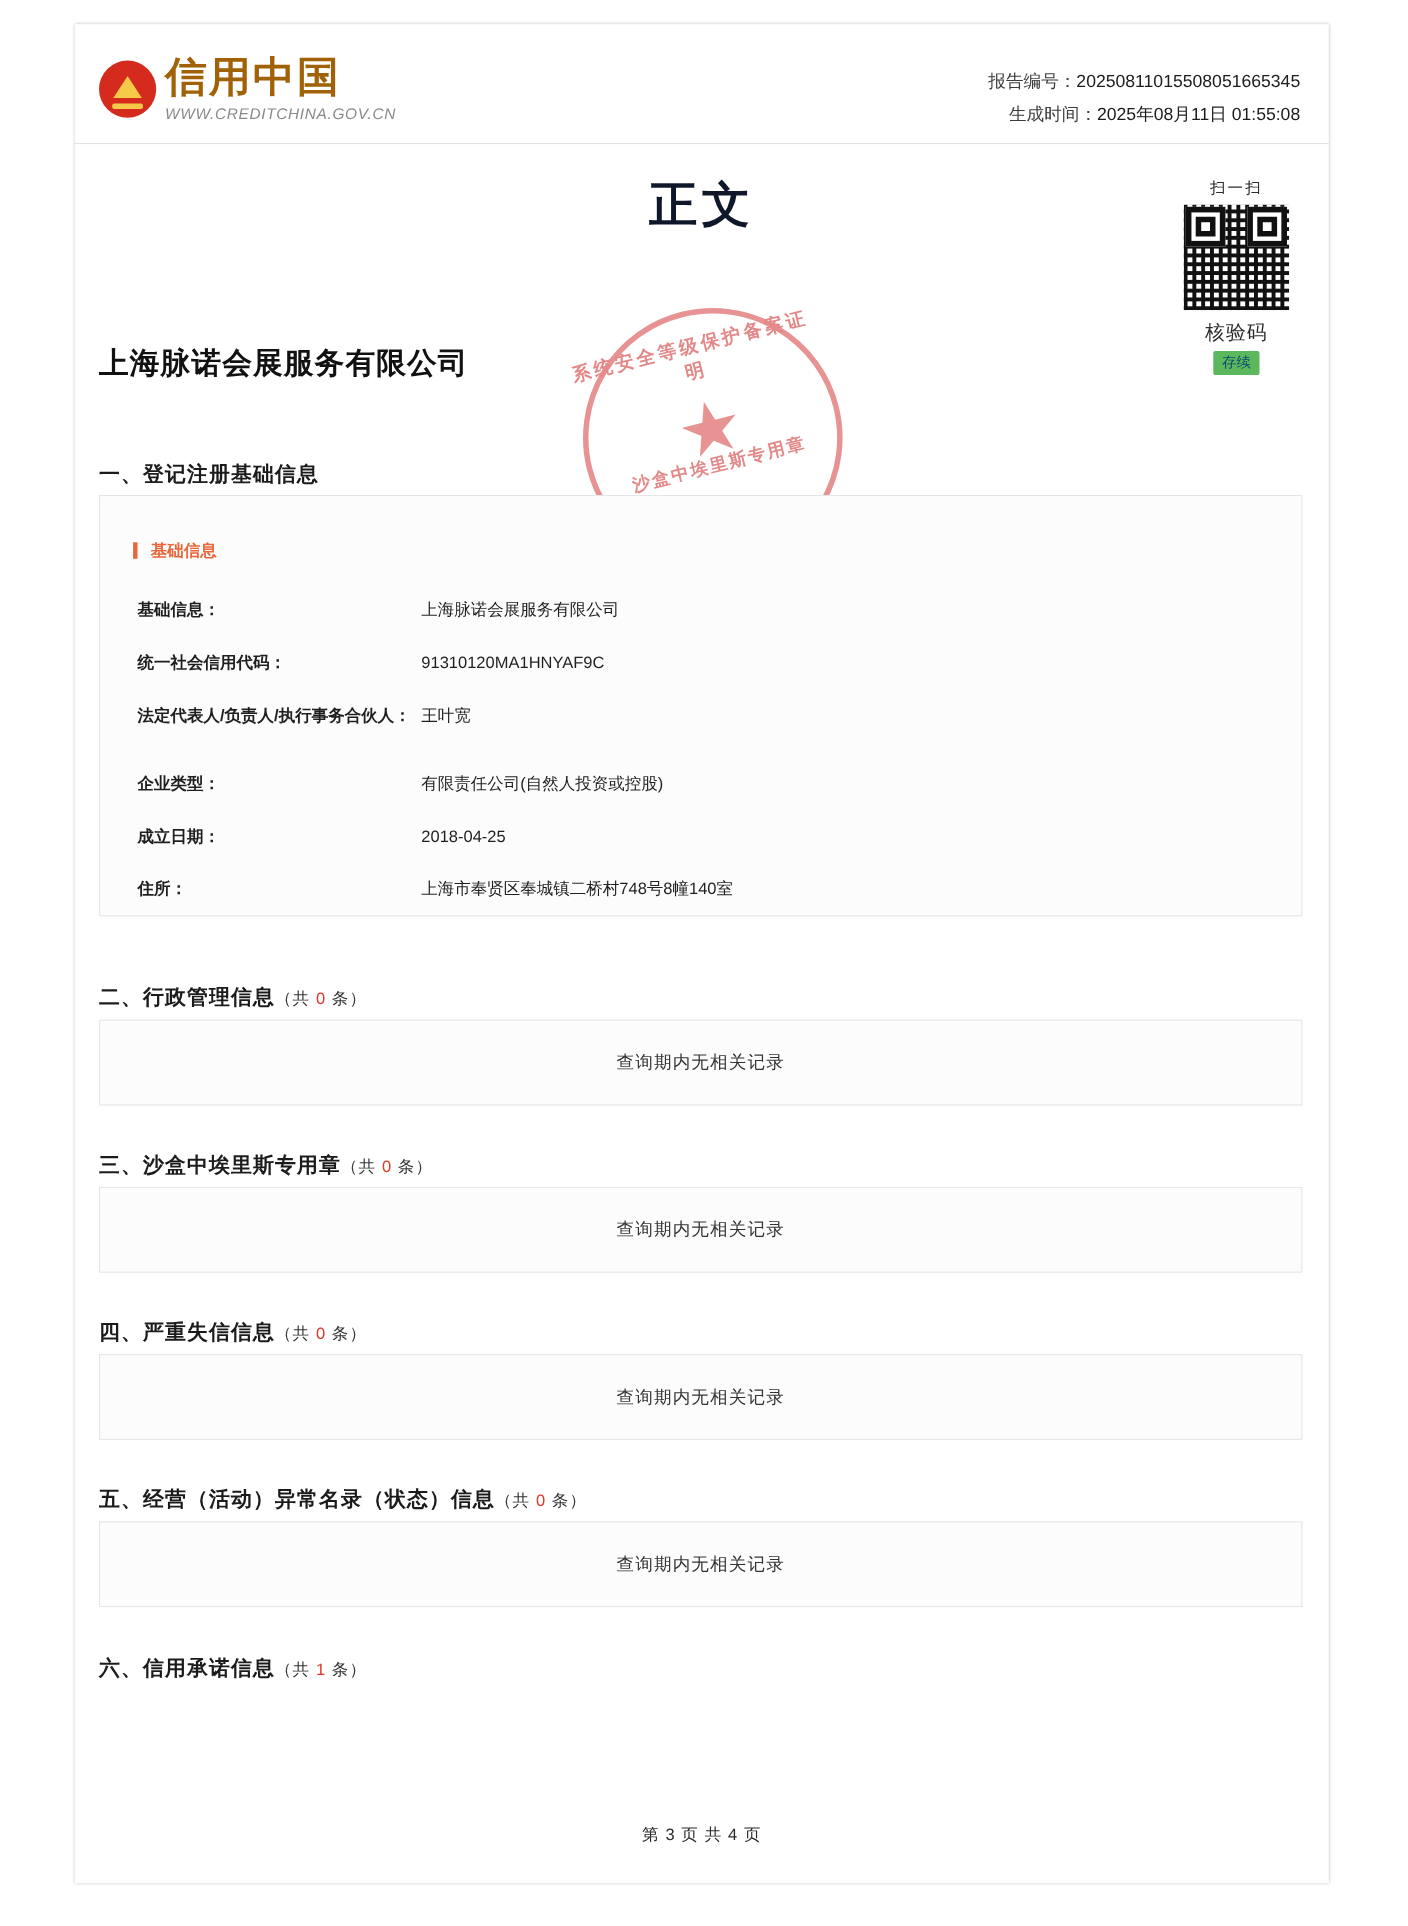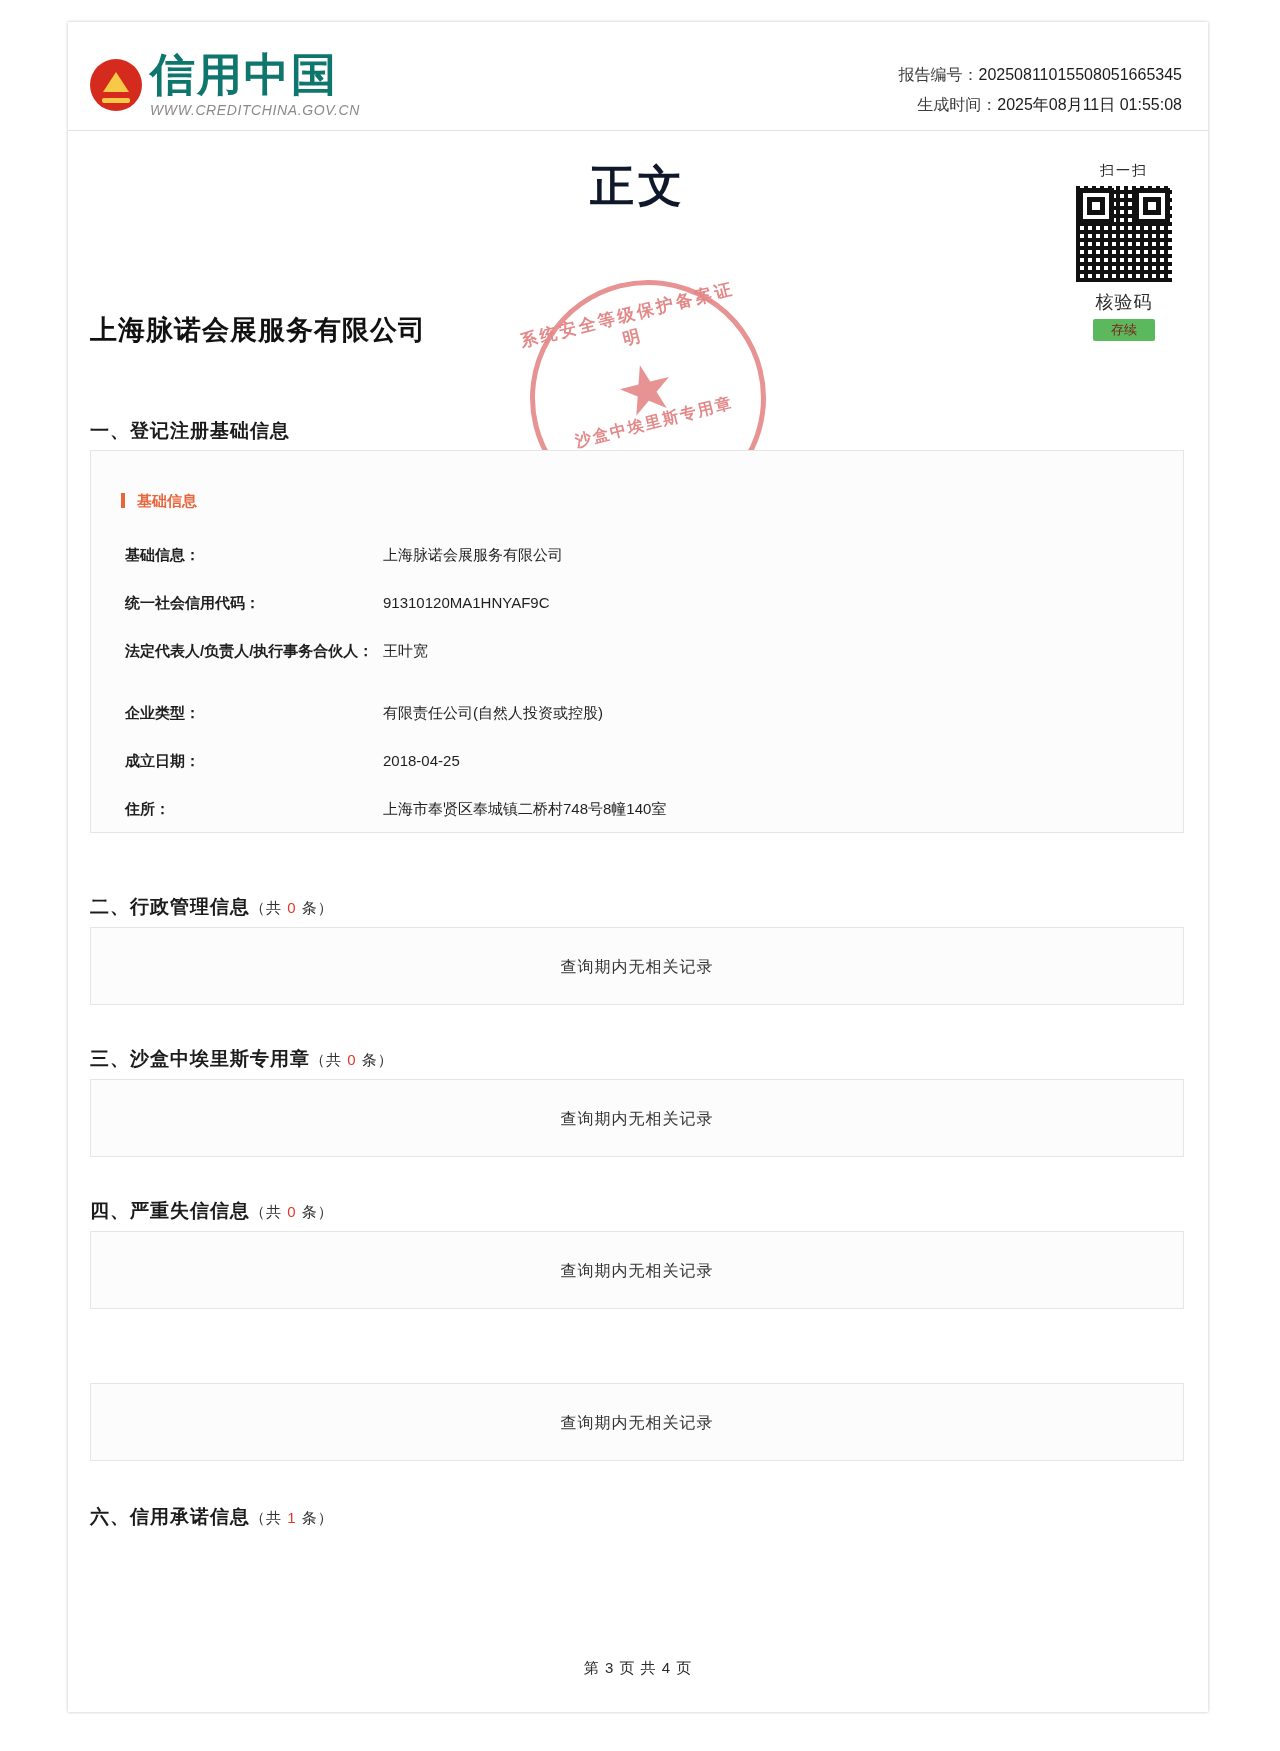--- a/index.html
+++ b/index.html
@@ -64,23 +64,23 @@
     left: 12px; bottom: 8px;
     width: 28px; height: 5px;
     background: #f7c948;
     border-radius: 2px;
   }
   .logo-text {
     margin-left: 8px;
     line-height: 1;
   }
   .logo-title {
-    font-size: 45px;
-    font-weight: bold;
-    color: #0f766e;
+    font-size: 38px;
+    font-weight: bold;
+    color: #a16207;
     letter-spacing: 2px;
   }
   .logo-sub {
     margin-top: 6px;
     font-size: 14px;
     color: #8a8a8a;
     letter-spacing: 0.6px;
     font-style: italic;
   }
   .header-meta {
@@ -142,25 +142,25 @@
   .qr-code::before { left: 2px; top: 2px; }
   .qr-code::after  { right: 2px; top: 2px; }
   .qr-verify {
     margin-top: 7px;
     font-size: 18px;
     color: #2b2b2b;
     letter-spacing: 1px;
   }
   .status-badge {
     margin: 5px auto 0;
-    width: 62px;
+    width: 42px;
     height: 22px;
     line-height: 22px;
     background: #5cb85c;
-    color: #7f1d1d;
+    color: #0c4a6e;
     font-size: 13px;
     border-radius: 2px;
   }
 
   
   .company-name {
     position: absolute;
     left: 22px;
     top: 290px;
     font-size: 27px;
@@ -391,20 +391,23 @@
       <div class="empty-text">查询期内无相关记录</div>
     </div>
 
     <div class="section-head" style="top:1176px">
       <span>四、严重失信信息</span><span class="count"><span>（共 </span><span class="num">0</span><span> 条）</span></span>
     </div>
     <div class="panel empty" style="top:1209px">
       <div class="empty-text">查询期内无相关记录</div>
     </div>
 
+    <div class="section-head" style="top:1328px">
+      <span>五、经营（活动）异常名录（状态）信息</span><span class="count"><span>（共 </span><span class="num">0</span><span> 条）</span></span>
+    </div>
     <div class="panel empty" style="top:1361px">
       <div class="empty-text">查询期内无相关记录</div>
     </div>
 
     <div class="section-head" style="top:1482px">
       <span>六、信用承诺信息</span><span class="count"><span>（共 </span><span class="num">1</span><span> 条）</span></span>
     </div>
 
     <div class="footer">第 3 页  共 4 页</div>
 

